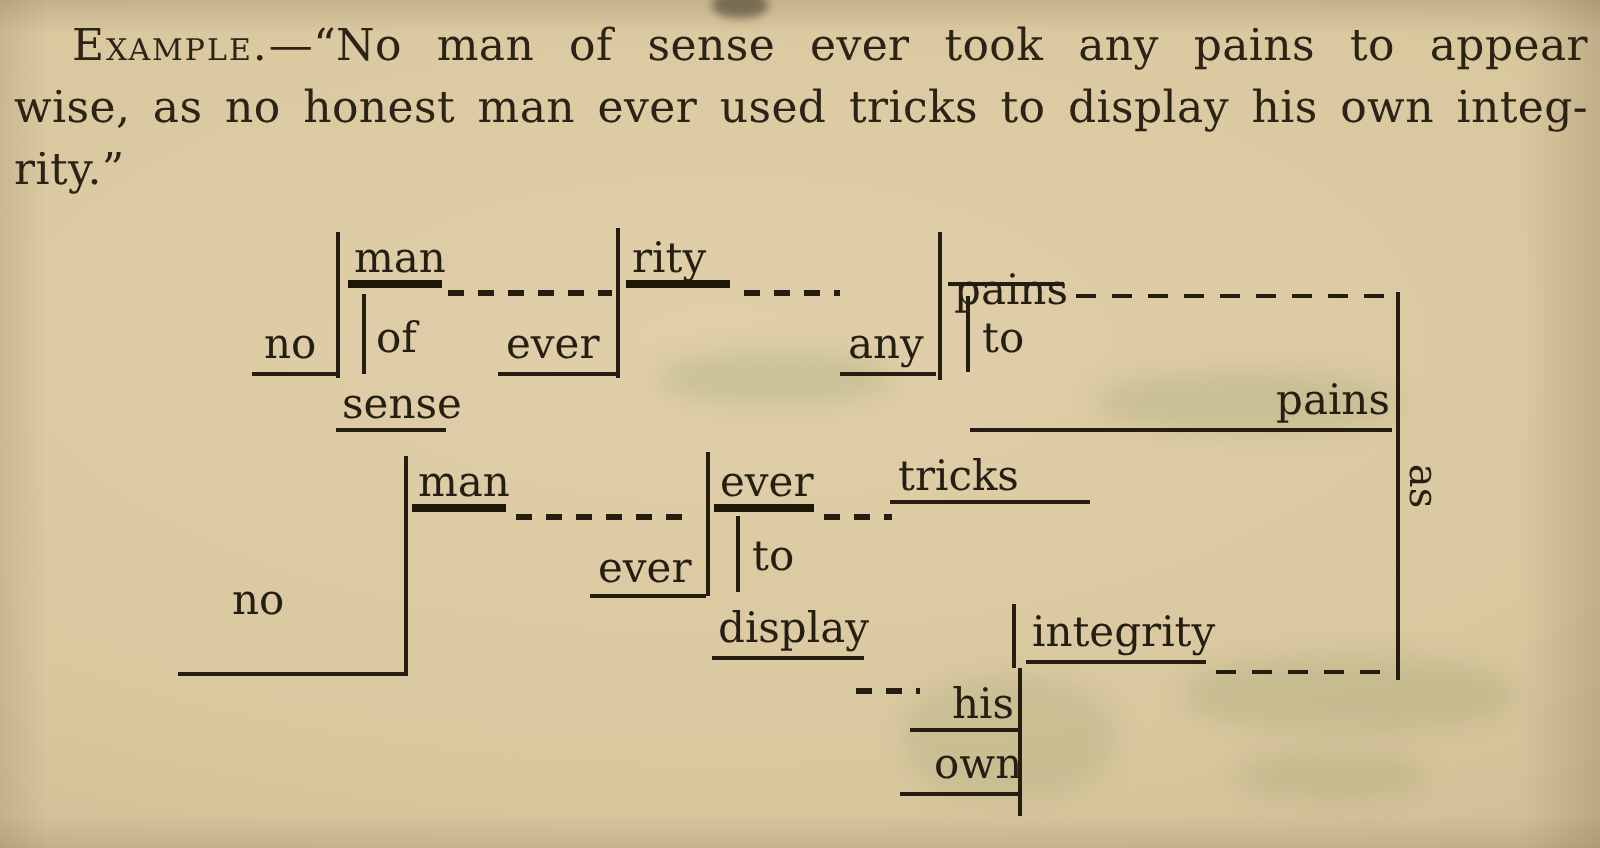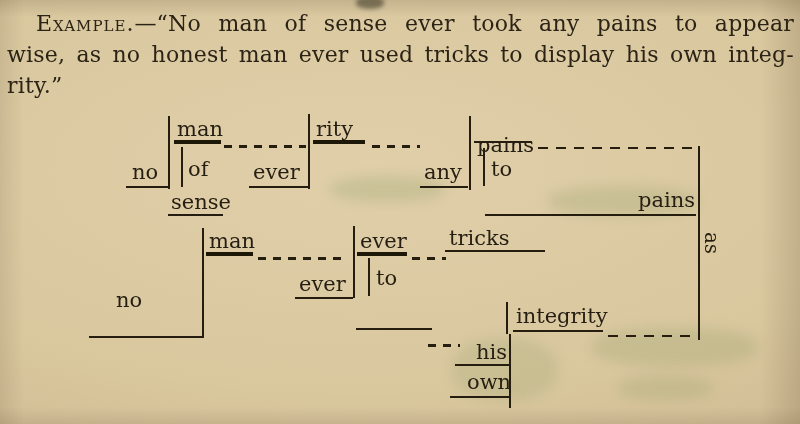--- a/index.html
+++ b/index.html
@@ -102,20 +102,21 @@
   <div class="dh" style="left:258px; top:257px; width:90px"></div>
   <span class="w" style="left:299px; top:272px">ever</span>
   <div class="hl" style="left:295px; top:297px; width:58px"></div>
 
   <div class="vl" style="left:353px; top:226px; height:72px"></div>
   <span class="w" style="left:360px; top:229px">ever</span>
   <div class="hv" style="left:357px; top:252px; width:50px"></div>
 
   <div class="vl" style="left:368px; top:258px; height:38px"></div>
   <span class="w" style="left:376px; top:266px">to</span>
+  <span class="w" style="left:359px; top:302px">display</span>
   <div class="hl" style="left:356px; top:328px; width:76px"></div>
 
   <div class="dh" style="left:412px; top:257px; width:34px"></div>
   <span class="w" style="left:449px; top:226px">tricks</span>
   <div class="hl" style="left:445px; top:250px; width:100px"></div>
 
   <div class="vl" style="left:506px; top:302px; height:32px"></div>
   <span class="w" style="left:516px; top:304px">integrity</span>
   <div class="hl" style="left:513px; top:330px; width:90px"></div>
   <div class="dl" style="left:608px; top:335px; width:91px"></div>

